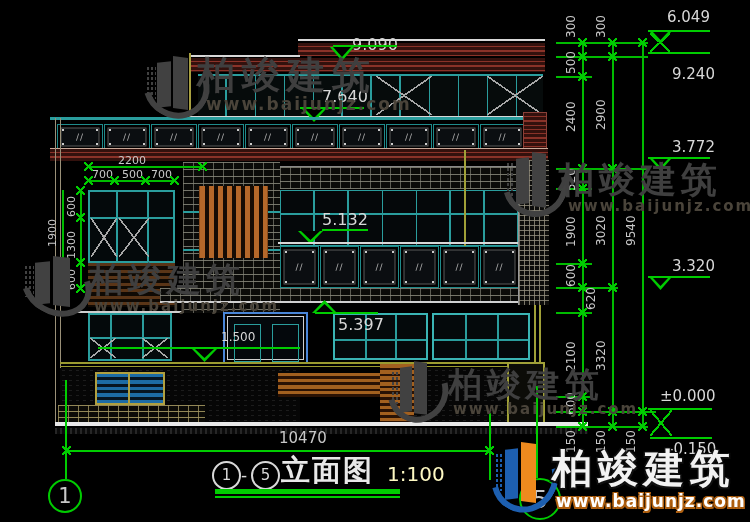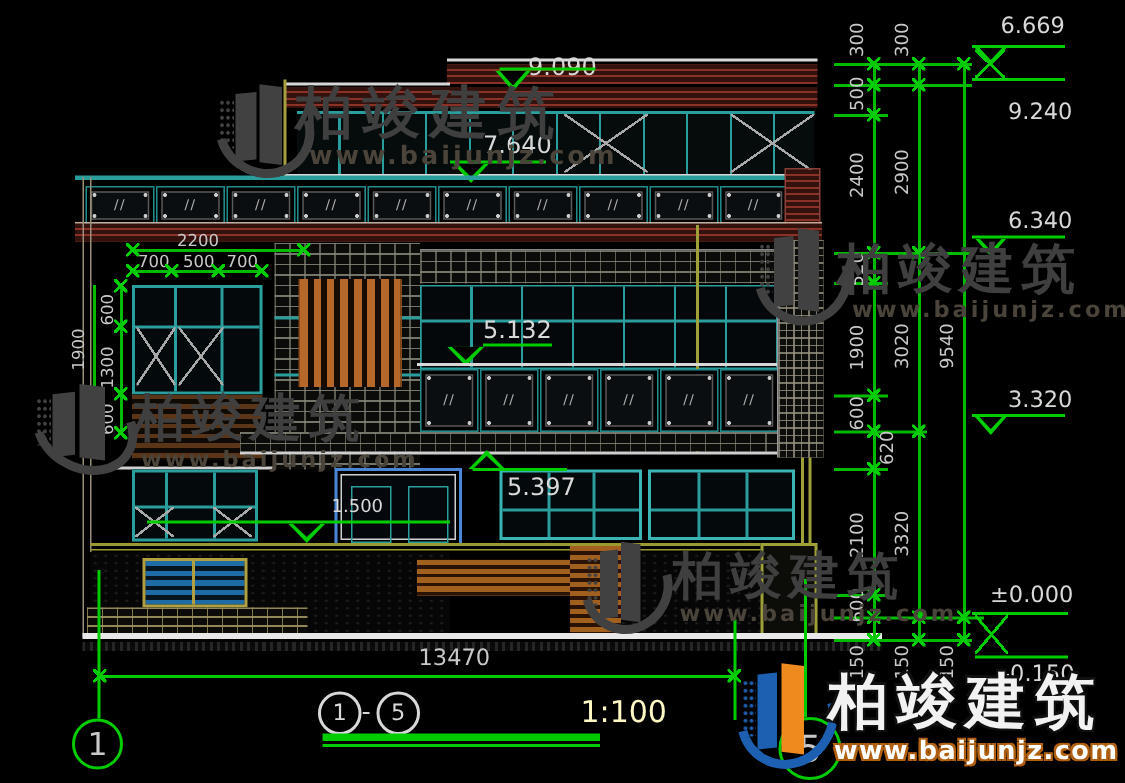--- a/index.html
+++ b/index.html
@@ -251,36 +251,37 @@
 
   <div class="hl" style="left:55px;top:422px;width:533px;height:4px;background:#e8e8e8;"></div>
   <div class="hl" style="left:55px;top:428px;width:533px;height:6px;background:repeating-linear-gradient(to right,#262626 0 2px,#0a0a0a 2px 5px);"></div>
 
   <div class="vl" style="left:65px;top:380px;width:2px;height:99px;background:#00cc00;"></div>
   <div class="vl" style="left:489px;top:413px;width:2px;height:67px;background:#00cc00;"></div>
   <div class="vl" style="left:536px;top:386px;width:2px;height:92px;background:#00cc00;"></div>
   <div class="hl" style="left:66px;top:450px;width:424px;height:2px;background:#00cc00;"></div>
   <div class="tk" style="left:62px;top:446px;"></div>
   <div class="tk" style="left:485px;top:446px;"></div>
-  <div class="t" style="left:279px;top:431px;font-size:15px;">13470</div>
+  <div class="t" style="left:279px;top:431px;font-size:15px;">10470</div>
 
   <div class="gc" style="left:48px;top:479px;width:30px;height:30px;font-size:21px;z-index:30;">
       <span>1</span>
     </div>
   <div class="gc" style="left:519px;top:478px;width:38px;height:38px;font-size:25px;z-index:30;">
       <span>5</span>
     </div>
 
   <div class="tc" style="left:212px;top:461px;">
       <span>1</span>
     </div>
   <div class="t" style="left:241px;top:467px;font-size:17px;color:#d8d8d8;">-</div>
   <div class="tc" style="left:251px;top:461px;">
       <span>5</span>
     </div>
+  <div class="t" style="left:281px;top:456px;font-size:29px;font-weight:bold;color:#e8e8e8;letter-spacing:2px;">立面图</div>
   <div class="t" style="left:354px;top:464px;font-size:20px;color:#fef9c3;margin-left:33px;">1:100</div>
   <div class="hl" style="left:215px;top:489px;width:185px;height:5px;background:#00cc00;"></div>
   <div class="hl" style="left:215px;top:496px;width:185px;height:2px;background:#00cc00;"></div>
 
   <div class="vl" style="left:582px;top:42px;width:1.5px;height:385px;background:#00bb00;"></div>
   <div class="vl" style="left:612px;top:42px;width:1.5px;height:385px;background:#00bb00;"></div>
   <div class="vl" style="left:642px;top:42px;width:1.5px;height:385px;background:#00bb00;"></div>
 
   <div class="hl" style="left:556px;top:42px;width:92px;height:1.5px;background:#00bb00;"></div>
   <div class="hl" style="left:556px;top:56px;width:92px;height:1.5px;background:#00bb00;"></div>
@@ -330,30 +331,30 @@
 
   <div class="vt" style="left:594px;top:12px;height:30px;">300</div>
   <div class="vt" style="left:594px;top:92px;height:46px;">2900</div>
   <div class="vt" style="left:594px;top:208px;height:46px;">3020</div>
   <div class="vt" style="left:594px;top:336px;height:40px;">3320</div>
   <div class="vt" style="left:594px;top:428px;height:28px;">150</div>
 
   <div class="vt" style="left:624px;top:208px;height:46px;">9540</div>
   <div class="vt" style="left:624px;top:428px;height:28px;">150</div>
 
-  <div class="ev" style="left:667px;top:10px;">6.669</div>
+  <div class="ev" style="left:667px;top:10px;">6.049</div>
   <div class="hl" style="left:648px;top:30px;width:62px;height:2px;background:#00cc00;"></div>
   <div class="tri-d" style="left:650px;top:32px;width:21px;height:12px;">
       <i></i>
     </div>
   <div class="xg" style="left:650px;top:33px;width:20px;height:19px;"></div>
   <div class="hl" style="left:648px;top:52px;width:62px;height:2px;background:#00cc00;"></div>
   <div class="ev" style="left:672px;top:67px;">9.240</div>
 
-  <div class="ev" style="left:672px;top:140px;">6.340</div>
+  <div class="ev" style="left:672px;top:140px;">3.772</div>
   <div class="hl" style="left:648px;top:157px;width:62px;height:2px;background:#00cc00;"></div>
   <div class="tri-d" style="left:650px;top:159px;width:21px;height:12px;">
       <i></i>
     </div>
 
   <div class="ev" style="left:672px;top:259px;">3.320</div>
   <div class="hl" style="left:648px;top:276px;width:62px;height:2px;background:#00cc00;"></div>
   <div class="tri-d" style="left:650px;top:278px;width:21px;height:12px;">
       <i></i>
     </div>

